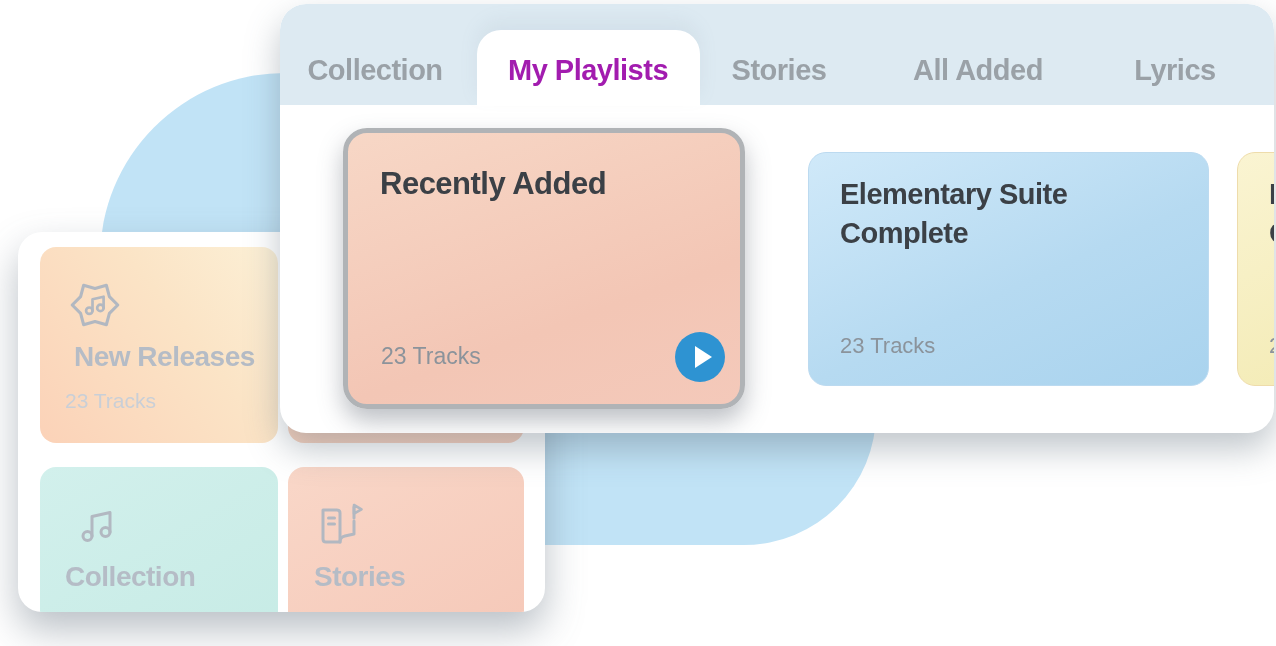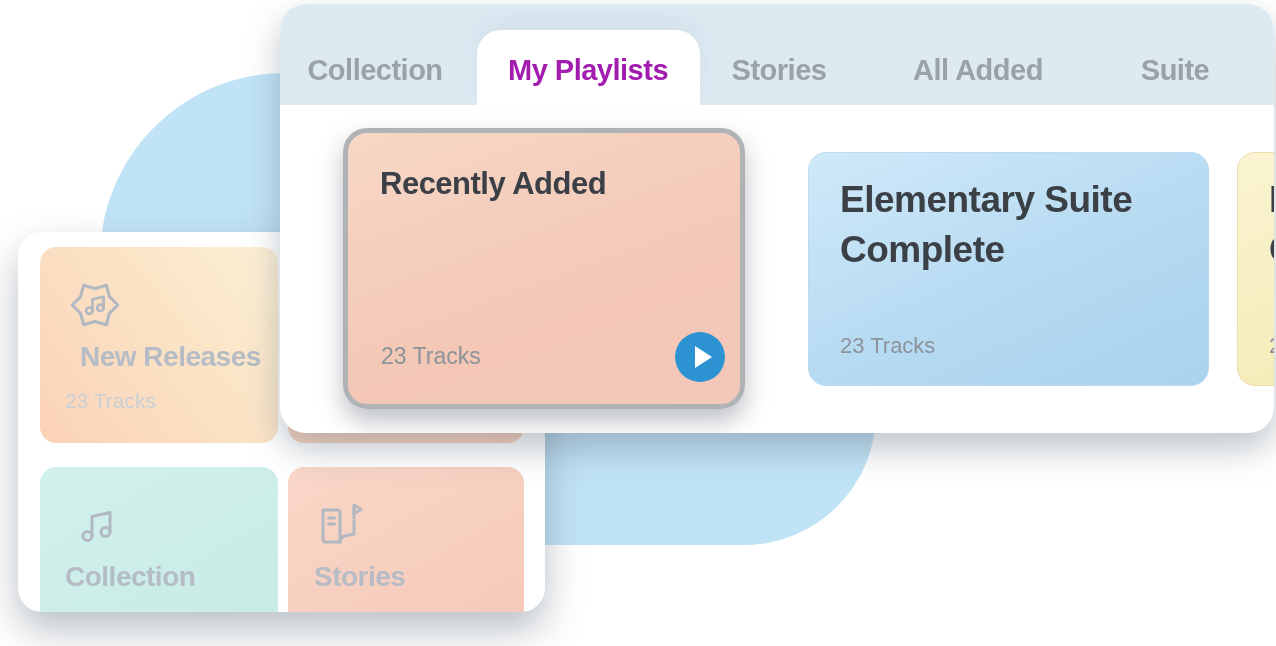--- a/index.html
+++ b/index.html
@@ -71,21 +71,21 @@
   .card-featured .pl-tracks{left:33px;top:210px;font-size:23px;}
   .play-btn{
     position:absolute;left:327px;top:199px;width:50px;height:50px;border-radius:50%;
     background:#2e93d2;border:none;padding:0;cursor:pointer;display:flex;align-items:center;justify-content:center;
   }
   .card-blue{
     left:528px;top:148px;width:401px;height:234px;border-radius:18px;
     border:1px solid #bcdaf0;
     background:linear-gradient(155deg,#d0e9f9 0%,#b6daf1 55%,#a9d3ee 100%);
   }
-  .card-blue .pl-title,.card-yellow .pl-title{left:31px;top:22px;font-size:37px;width:310px;}
+  .card-blue .pl-title,.card-yellow .pl-title{left:31px;top:22px;font-size:29px;width:310px;}
   .card-blue .pl-tracks,.card-yellow .pl-tracks{left:31px;top:180px;}
   .card-yellow{
     left:957px;top:148px;width:401px;height:234px;border-radius:18px;
     border:1px solid #eedcab;
     background:linear-gradient(155deg,#faf4d2 0%,#f4ecb8 60%,#f2e9ae 100%);
   }
   .icon-stroke{stroke:#b2b8c1;fill:none;stroke-width:3;stroke-linecap:round;stroke-linejoin:round;}
 </style>
 </head>
 <body>
@@ -98,21 +98,21 @@
 
     <div class="bg-card card-new-releases">
       <span class="bg-icon" style="left:26px;top:29px;">
         <svg width="58" height="58" viewBox="0 0 56 56">
           <polygon class="icon-stroke" points="50,28 41.9,36 39,47 28,44 17,47 14.1,36 6,28 14.1,20 17,9 28,12 39,9 41.9,20"></polygon>
           <circle class="icon-stroke" style="stroke-width:2.6" cx="22.5" cy="33.5" r="3.1"></circle>
           <circle class="icon-stroke" style="stroke-width:2.6" cx="33.2" cy="30.8" r="3.1"></circle>
           <path class="icon-stroke" style="stroke-width:2.6" d="M25.6,33.5 V22.5 L36.3,20 V30.8"></path>
         </svg>
       </span>
-      <span class="bg-title" style="left:40px;top:94px;">New Releases</span>
+      <span class="bg-title" style="left:34px;top:94px;">New Releases</span>
       <span class="bg-tracks" style="left:25px;top:142px;">23 Tracks</span>
     </div>
 
     <div class="bg-card card-hidden"></div>
 
     <div class="bg-card card-collection">
       <span class="bg-icon" style="left:35px;top:36px;">
         <svg width="46" height="46" viewBox="0 0 46 46">
           <circle class="icon-stroke" cx="12.5" cy="33" r="4.5"></circle>
           <circle class="icon-stroke" cx="30.5" cy="29" r="4.5"></circle>
@@ -137,21 +137,21 @@
 
   </div>
 
   <div class="main-panel">
     <div class="tabbar">
       <div class="active-tab-bg"></div>
       <span class="tab tab-collection">Collection</span>
       <span class="tab tab-my-playlists active">My Playlists</span>
       <span class="tab tab-stories">Stories</span>
       <span class="tab tab-all-tracks">All Added</span>
-      <span class="tab tab-lyrics">Suite</span>
+      <span class="tab tab-lyrics">Lyrics</span>
     </div>
 
     <div class="pl-card card-featured">
       <span class="pl-title">Recently Added</span>
       <span class="pl-tracks">23 Tracks</span>
       <button class="play-btn">
         <span style="display:flex;">
           <svg width="50" height="50" viewBox="0 0 50 50">
               <polygon points="20,14 37,25 20,36" fill="#ffffff"></polygon>
             </svg>

